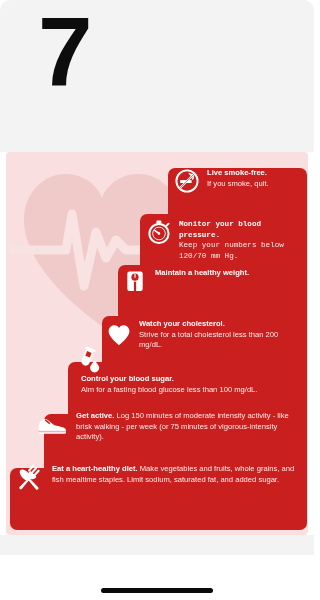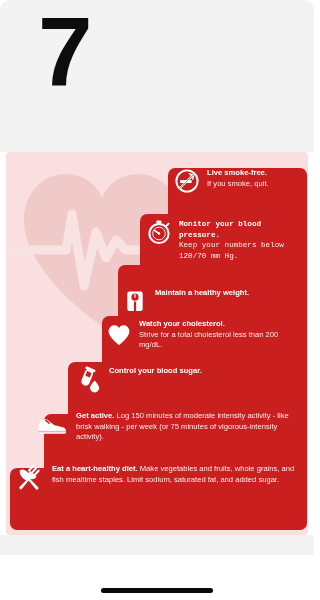--- a/index.html
+++ b/index.html
@@ -142,23 +142,23 @@
     line-height: 10.6px;
     color: #fdeaea;
   }
   .row .txt .lead {
     color: #ffffff;
     font-weight: bold;
   }
 
   .r1 { left: 174px; top: 168px; width: 128px; }
   .r2 { left: 146px; top: 219px; width: 156px; font-family: Liberation Mono, monospace; }
-  .r3 { left: 122px; top: 268px; width: 178px; margin-top: 20px; }
+  .r3 { left: 122px; top: 268px; width: 178px; }
   .r4 { left: 106px; top: 319px; width: 194px; align-items: center; }
-  .r5 { left: 74px;  top: 366px; width: 226px; }
+  .r5 { left: 74px;  top: 346px; width: 226px; flex-direction: column; }
   .r6 { left: 36px;  top: 411px; width: 264px; }
   .r7 { left: 14px;  top: 464px; width: 286px; justify-content: flex-end; }
 
   .r6 .txt, .r7 .txt { margin-left: 8px; }
 
   
   .below-card {
     position: absolute;
     left: 0;
     top: 535px;
@@ -270,20 +270,21 @@
     <svg class="ico" width="28" height="28" viewBox="0 0 28 28">
       <g transform="rotate(22 13 13)">
         <rect x="8.4" y="2.4" width="8.4" height="17.6" rx="4.2" fill="#ffffff"></rect>
         <rect x="7.2" y="1.4" width="10.8" height="2.6" rx="1.3" fill="#ffffff"></rect>
         <rect x="10.2" y="5.6" width="4.8" height="5" fill="#c9201f"></rect>
       </g>
       <path d="M20.6 14.4 C20.6 14.4 25.2 19.2 25.2 21.8 A4.6 4.6 0 0 1 16 21.8 C16 19.2 20.6 14.4 20.6 14.4 Z" fill="#ffffff"></path>
     </svg>
     <div class="txt">
       <span class="lead">Control your blood sugar.</span><br>
+      <span>Aim for a fasting blood glucose less than 100 mg/dL.</span>
     </div>
   </div>
 
   <div class="row r6">
     <svg class="ico" width="32" height="26" viewBox="0 0 32 26">
       <path d="M2.6 17.4 C2.6 12.6 4.4 9.4 7.4 8.2 C9.6 7.3 11.6 8.4 13 10 L18.4 14.2 C21.2 15.1 25 15.4 27.6 16.6 C29.4 17.4 30 18.6 30 20 L30 21.4 a1.4 1.4 0 0 1 -1.4 1.4 H4 a1.4 1.4 0 0 1 -1.4 -1.4 Z" fill="#ffffff"></path>
       <path d="M9.6 9.2 l3.6 3 M12.6 7.8 l3.6 3.2 M15.6 6.9 l3.4 3.4" stroke="#c9201f" stroke-width="1.5" stroke-linecap="round"></path>
       <rect x="2.6" y="19.8" width="27.4" height="1.5" fill="#c9201f" opacity="0.35"></rect>
     </svg>
     <div class="txt">

